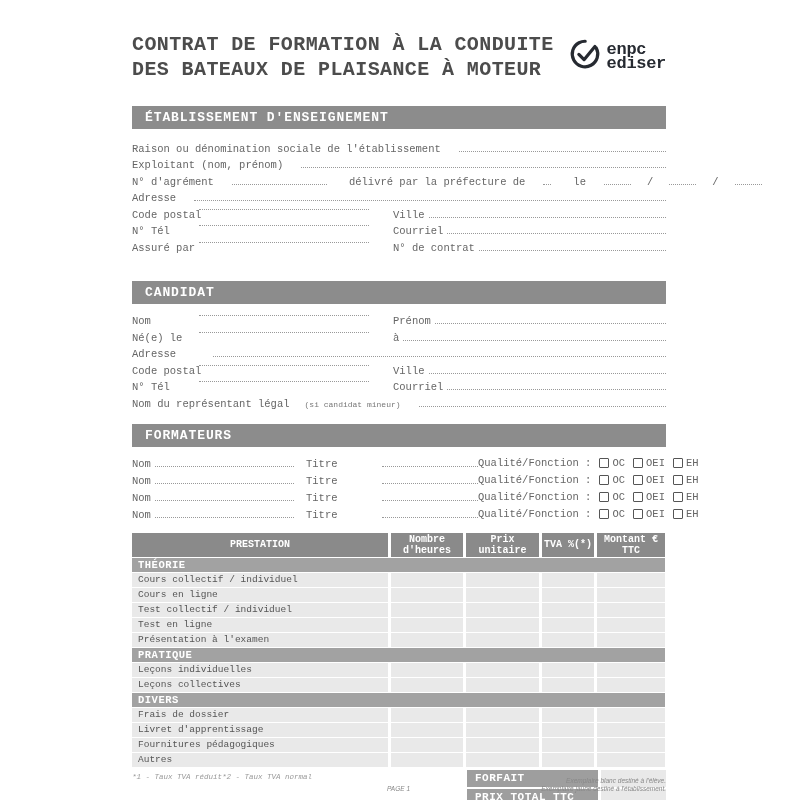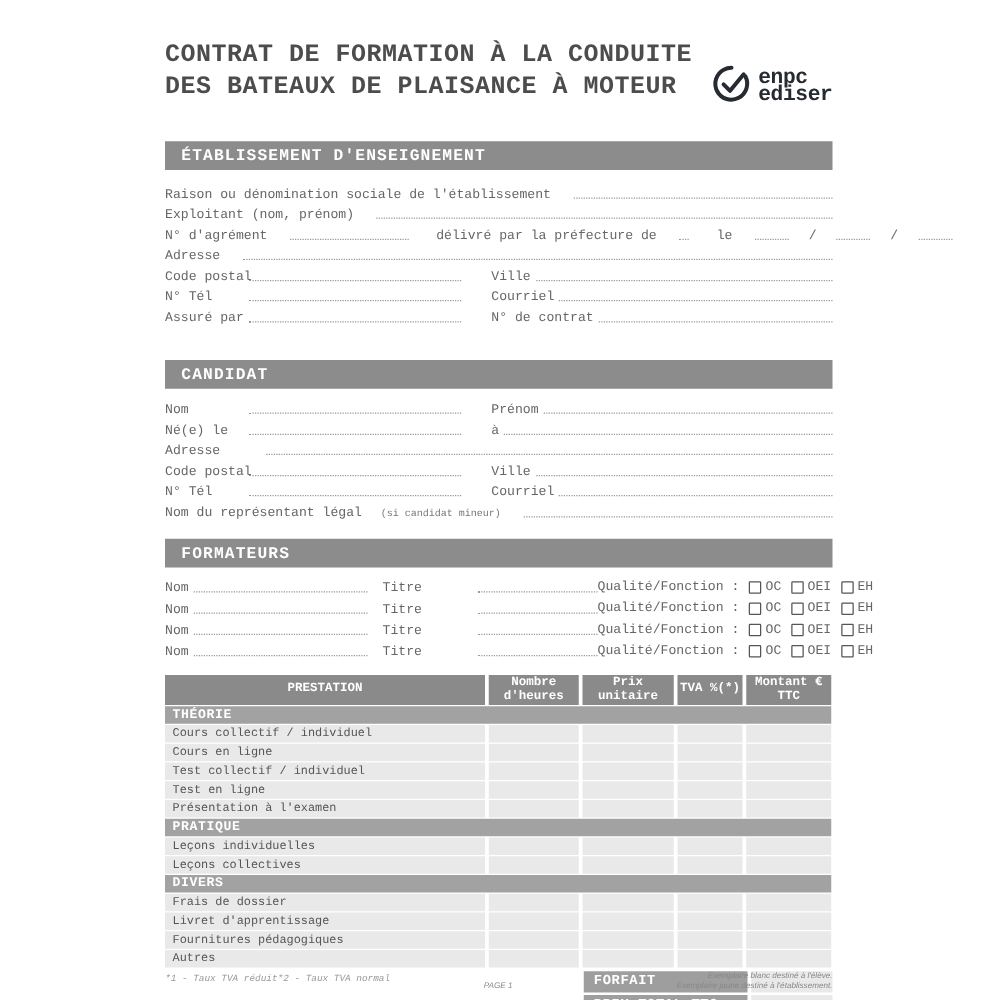--- a/index.html
+++ b/index.html
@@ -5,40 +5,40 @@
   html,body{margin:0;padding:0;}
   body{
     width:800px;height:800px;background:#ffffff;position:relative;
     font-family:"Liberation Sans", sans-serif;color:#5a5a5a;overflow:hidden;
   }
   .sheet{position:absolute;left:132px;top:16px;width:534px;font-family:Liberation Mono, monospace;}
 
   
   .hdr{display:flex;justify-content:space-between;align-items:flex-start;margin-top:16px;}
   .title{font-size:20px;line-height:25px;font-weight:600;color:#4c4c4c;letter-spacing:.4px;}
-  .logo{display:flex;align-items:center;gap:5px;margin-top:18px;flex-shrink:0;}
+  .logo{display:flex;align-items:center;gap:5px;margin-top:5px;flex-shrink:0;}
   .logo-text{font-weight:bold;font-size:17px;line-height:14px;color:#262a31;letter-spacing:-.3px;}
 
   
   .bar{background:#8c8c8c;color:#fff;font-weight:bold;font-size:13px;letter-spacing:.9px;
        height:23px;line-height:23px;padding-left:13px;}
   .bar.m1{margin-top:24px;} .bar.m2{margin-top:27px;} .bar.m3{margin-top:14px;}
 
   
   .fields{margin-top:9px;font-size:10.5px;color:#666;}
   .frow{display:flex;align-items:flex-end;height:16.5px;gap:14px;}
   .lbl{white-space:nowrap;padding-right:4px;}
   .lblw{width:67px;flex-shrink:0;white-space:nowrap;}
   .note{font-size:8px;color:#777;padding:0 4px 1px 0;white-space:nowrap;}
   .dots{flex:1;border-bottom:1px dotted #999;margin-bottom:3px;min-width:8px;}
   .dots.fx100{flex:0 0 95px;}
   .dseg{flex:0 0 27px;border-bottom:1px dotted #999;margin-bottom:3px;}
   .slash{padding:0 2px;margin-bottom:0px;}
   .ml8{margin-left:8px;}
-  .col-l{width:237px;flex-shrink:0;display:flex;align-items:flex-end;}
+  .col-l{width:237px;flex-shrink:0;display:flex;align-items:flex-start;}
   .col-r{flex:1;display:flex;align-items:flex-end;margin-left:10px;}
 
   
   .forows{margin-top:6px;font-size:10.5px;color:#666;}
   .forow{display:flex;align-items:flex-end;height:17px;}
   .fo-nom{width:162px;display:flex;align-items:flex-end;flex-shrink:0;}
   .fo-titre{width:172px;display:flex;align-items:flex-end;flex-shrink:0;margin-left:12px;gap:40px;}
   .fo-qual{flex:1;display:flex;align-items:center;justify-content:flex-end;white-space:nowrap;margin-bottom:1px;}
   .cb{width:8px;height:8px;border:1.5px solid #555;border-radius:1px;display:inline-block;
       margin:0 3px 0 8px;background:#fff;flex-shrink:0;}

